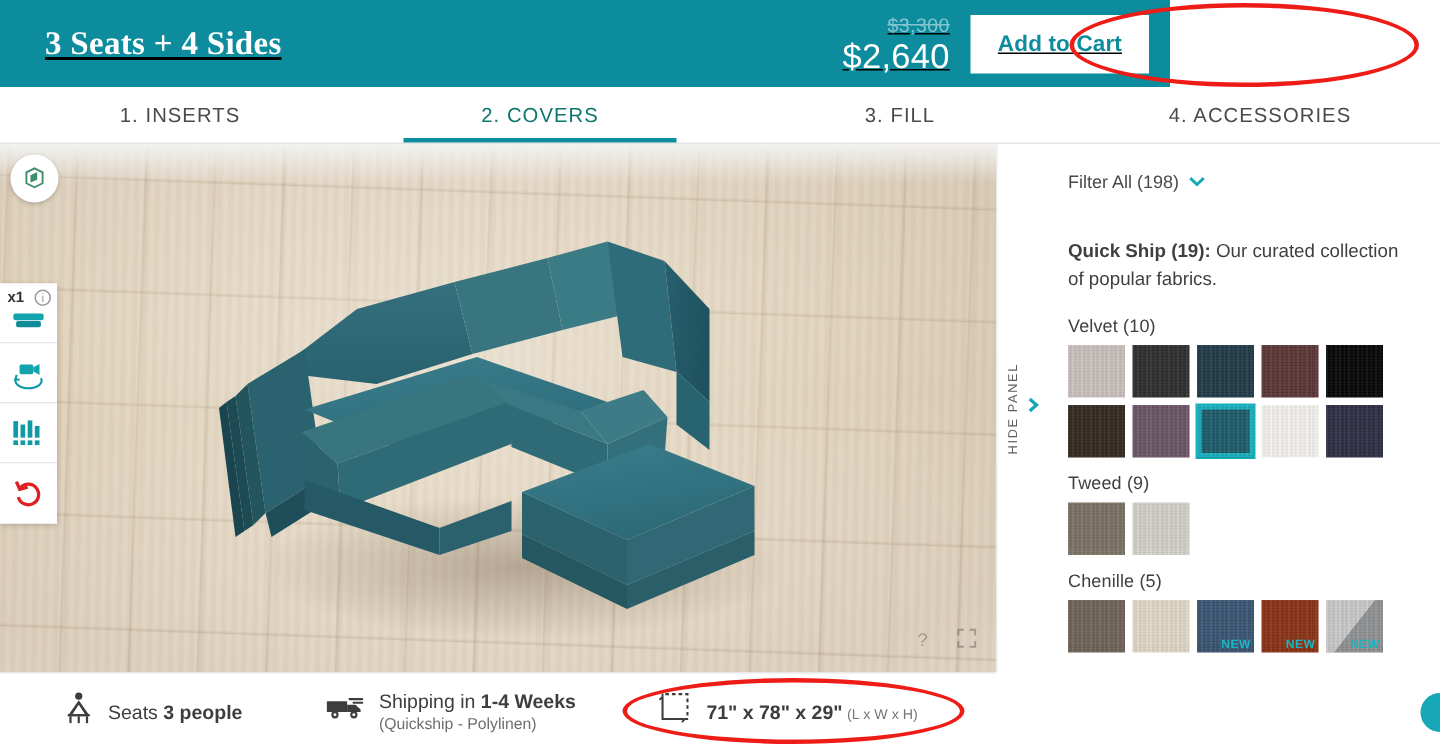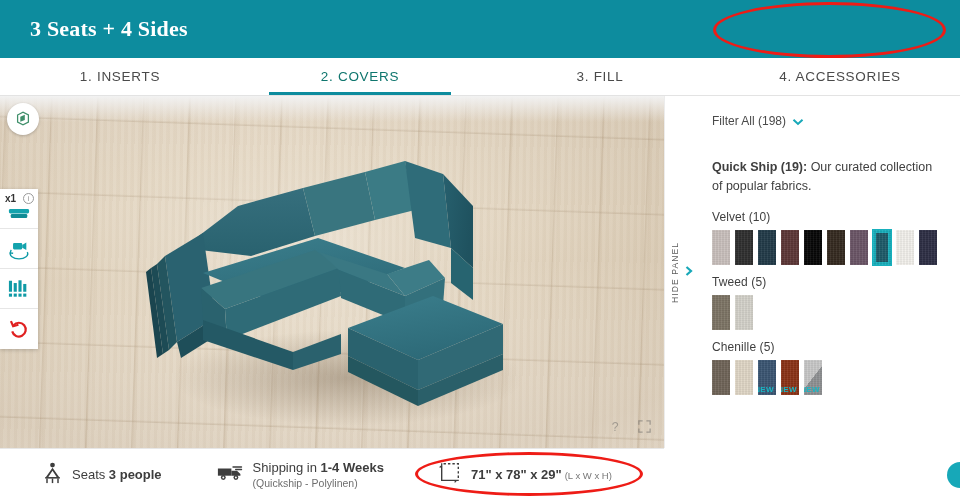--- a/index.html
+++ b/index.html
@@ -6,24 +6,25 @@
   html, body {
     width: 960px; height: 500px;
     overflow: hidden;
     font-family: "Liberation Sans", sans-serif;
     background: #ffffff;
   }
   #app { position: relative; width: 960px; height: 500px; overflow: hidden; }
 
   
   .header {
-    position: absolute; top: 0; left: 0; width: 960px; height: 58px;
+    position: absolute; top: 0; left: 0; width: 780px; height: 58px;
     background: #0d8c9e;
     display: flex; align-items: center; justify-content: space-between;
     padding: 0 14px 0 30px;
+    text-decoration: underline;
   }
   .header-title {
     font-family: "Liberation Serif", serif;
     font-size: 22px; font-weight: 700; color: #ffffff;
     letter-spacing: .2px;
   }
   .header-right { display: flex; align-items: center; gap: 14px; }
   .price-block { text-align: right; line-height: 1; }
   .price-old {
     font-size: 13px; color: #86c6cf; text-decoration: line-through;
@@ -182,21 +183,21 @@
     font-size: 12.5px; color: #3f3f3f; line-height: 1.52;
     width: 232px; margin-bottom: 14px;
   }
   .quickship b { font-weight: 700; }
   .group { margin-bottom: 10px; }
   .group-title {
     font-size: 12px; color: #3f3f3f; margin-bottom: 6px; letter-spacing: .1px;
   }
   .swatch-row { display: flex; gap: 5px; flex-wrap: wrap; }
   .swatch {
-    width: 18px; height: 35px; cursor: pointer; position: relative;
+    width: 38px; height: 35px; cursor: pointer; position: relative;
     background-size: cover; overflow: hidden;
   }
   .swatch.selected {
     outline: 3px solid #17b0bd; outline-offset: -3px;
     box-shadow: 0 0 0 1px #17b0bd;
   }
   .swatch .texture {
     position: absolute; inset: 0;
     background-image:
       repeating-linear-gradient(90deg, rgba(255,255,255,.05) 0 1px, rgba(0,0,0,.045) 1px 3px),
@@ -223,20 +224,27 @@
   #annot-price { left: 713px; top: 2px; width: 233px; height: 56px; }
   #annot-dims  { left: 415px; top: 452px; width: 228px; height: 44px; }
 </style>
 </head>
 <body>
 
 <div id="app">
 
   <div class="header">
     <div class="header-title">3 Seats + 4 Sides</div>
+    <div class="header-right">
+      <div class="price-block">
+        <span class="price-old">$3,300</span>
+        <span class="price-new">$2,640</span>
+      </div>
+      <button class="add-to-cart">Add to Cart</button>
+    </div>
   </div>
 
   <div class="tabs">
     <button class="tab">1. INSERTS</button>
     <button class="tab active">2. COVERS</button>
     <button class="tab">3. FILL</button>
     <button class="tab">4. ACCESSORIES</button>
   </div>
 
   <div class="viewport">
@@ -474,21 +482,21 @@
             </div>
             <div class="swatch" style="background: rgb(243, 241, 236);">
               <div class="texture"></div>
             </div>
             <div class="swatch" style="background: rgb(45, 46, 68);">
               <div class="texture"></div>
             </div>
           </div>
         </div>
         <div class="group">
-          <div class="group-title">Tweed (5)</div>
+          <div class="group-title">Tweed (9)</div>
           <div class="swatch-row">
             <div class="swatch" style="background: rgb(125, 116, 101);">
               <div class="texture"></div>
             </div>
             <div class="swatch" style="background: rgb(212, 210, 202);">
               <div class="texture"></div>
             </div>
           </div>
         </div>
         <div class="group">

